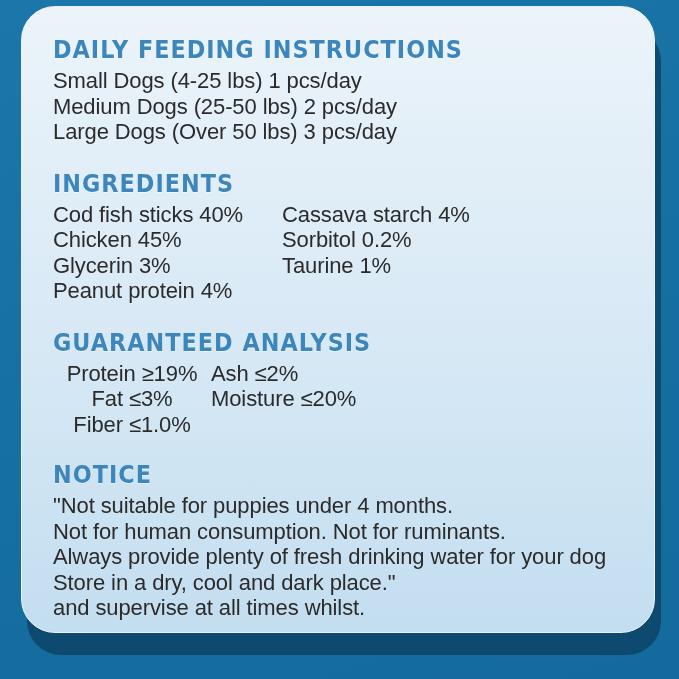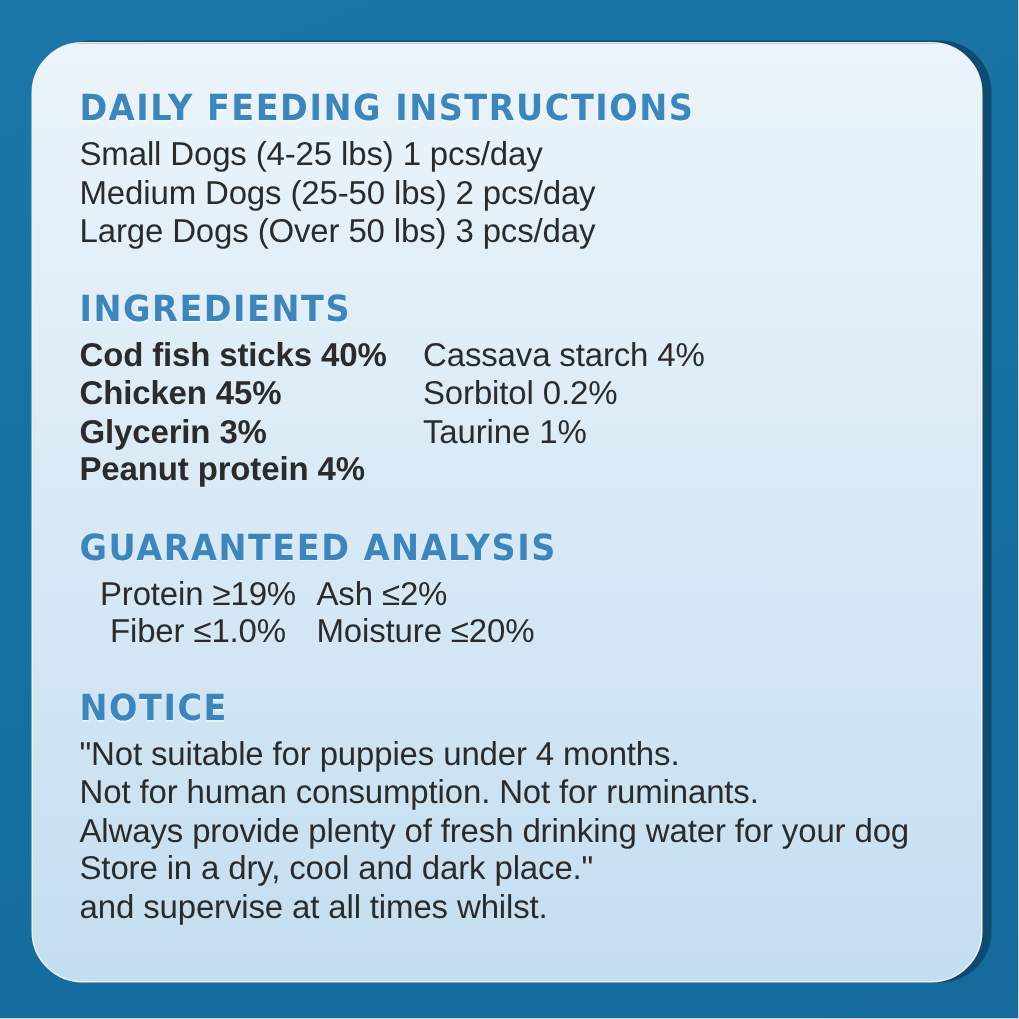--- a/index.html
+++ b/index.html
@@ -34,21 +34,21 @@
     border-radius: 34px;
     background: #0d4568;
     opacity: .85;
     filter: blur(0.4px);
   }
 
   
   #label-card {
     position: absolute;
     left: 21px;
-    top: 28px;
+    top: 6px;
     width: 634px;
     height: 627px;
     box-sizing: border-box;
     border-radius: 34px;
     background: linear-gradient(180deg,
                  #ecf4fa 0%,
                  #e6f1f9 14%,
                  #ddecf7 38%,
                  #d4e7f4 62%,
                  #cbe2f2 82%,
@@ -89,21 +89,21 @@
     position: relative;
   }
   .col-left {
     display: inline-block;
     vertical-align: top;
   }
   .col-right {
     display: inline-block;
     vertical-align: top;
   }
-  #ingredients-cols .col-left  { width: 229px; font-weight: bold; }
+  #ingredients-cols .col-left  { width: 229px; }
   #analysis-cols  .col-left    { width: 158px; text-align: center; }
 
   
   #section-feeding     { margin-top: 2px; }
   #section-ingredients { margin-top: 24px; }
   #section-analysis    { margin-top: 24px; }
   #section-notice      { margin-top: 23px; }
 </style>
 </head>
 <body>
@@ -135,20 +135,21 @@
           <div class="body-line">Taurine 1%</div>
         </div>
       </div>
     </div>
 
     <div class="section" id="section-analysis">
       <div class="section-title">GUARANTEED ANALYSIS</div>
       <div class="cols" id="analysis-cols">
         <div class="col-left">
           <div class="body-line">Protein ≥19%</div>
+          <div class="body-line">Fat ≤3%</div>
           <div class="body-line">Fiber ≤1.0%</div>
         </div><div class="col-right">
           <div class="body-line">Ash ≤2%</div>
           <div class="body-line">Moisture ≤20%</div>
         </div>
       </div>
     </div>
 
     <div class="section" id="section-notice">
       <div class="section-title">NOTICE</div>

